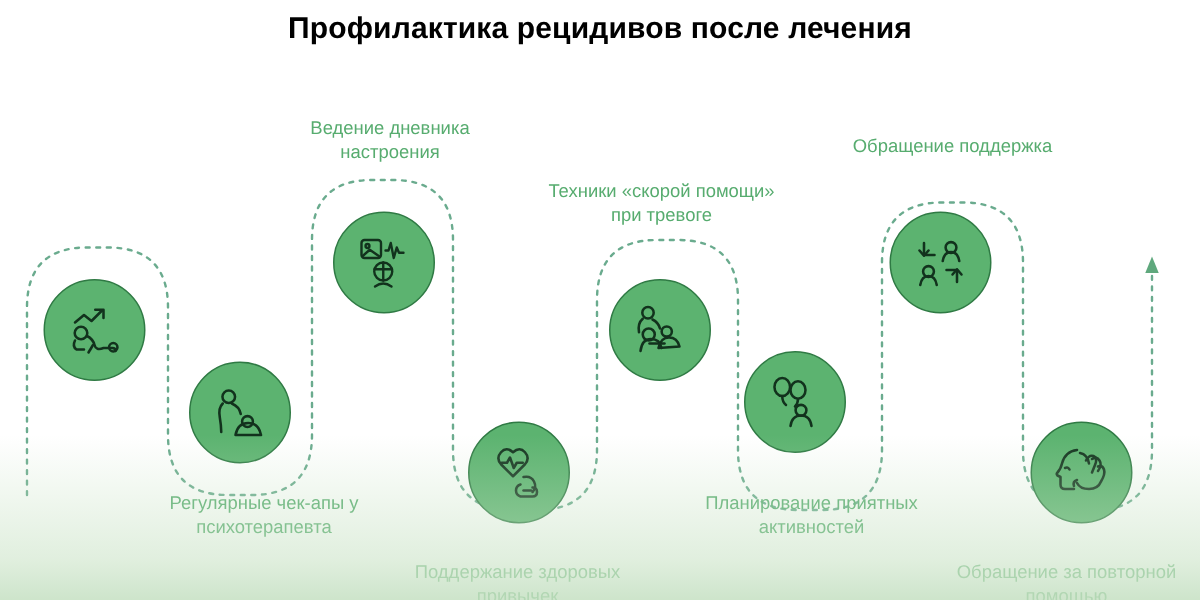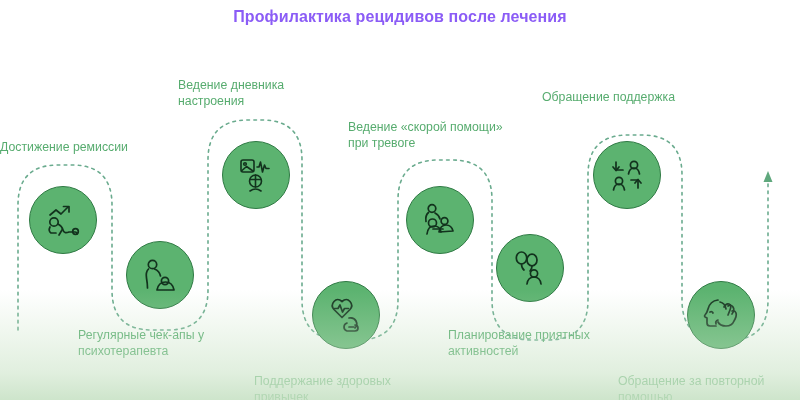--- a/index.html
+++ b/index.html
@@ -14,39 +14,40 @@
   
   .bottom-fade{
     position:absolute;left:0;right:0;bottom:0;height:110px;
     background:linear-gradient(to bottom, rgba(200,226,196,0) 0%, rgba(200,226,196,0.55) 75%, rgba(193,222,190,0.8) 100%);
     pointer-events:none;
   }
 
   .title{
     position:absolute;left:0;right:0;top:8px;
     text-align:center;
-    font-size:16px;font-weight:bold;
-    color:#8b5cf6;
+    font-size:20px;font-weight:bold;
+    color:#000000;
     letter-spacing:.1px;
   }
 
   svg.path-layer{position:absolute;left:0;top:0;width:800px;height:400px;}
 
   .node{
     position:absolute;
     width:68px;height:68px;border-radius:50%;
     background:#5cb370;
     border:1px solid #2f7a44;
     box-sizing:border-box;
     display:flex;align-items:center;justify-content:center;
   }
   .node svg{display:block;}
 
   .lbl{
     position:absolute;
+    text-align:center;
     font-size:12.3px;
     line-height:15.5px;
     color:#57ac6f;
     white-space:pre-line;
   }
   .lbl.dim{color:#7dbd8c;}
 </style>
 </head>
 <body>
 
@@ -195,28 +196,27 @@
         <path d="M10 18 q2 -1 3 1"></path>
         <path d="M20 8 q5 1 6 7"></path>
         <path d="M24 13 q2 -4 5 -3 t1 6 l-2 5"></path>
         <path d="M28 12 q3 -2 5 1 t-1 7"></path>
         <path d="M32 17 q3 -1 4 2 t-2 8 q-2 5 -8 5 t-8 -4"></path>
         <path d="M18 26 q-3 1 -2 4"></path>
       </svg>
     </span>
   </div>
 
-  <div class="lbl" style="left:0px;top:140px;width:152px;">Достижение ремиссии</div>
   <div class="lbl" style="left:78px;top:328px;width:196px;">Регулярные чек-апы у
 психотерапевта</div>
   <div class="lbl" style="left:178px;top:78px;width:164px;">Ведение дневника
 настроения</div>
   <div class="lbl dim" style="left:254px;top:374px;width:182px;">Поддержание здоровых
 привычек</div>
-  <div class="lbl" style="left:348px;top:120px;width:186px;">Ведение «скорой помощи»
+  <div class="lbl" style="left:348px;top:120px;width:186px;">Техники «скорой помощи»
 при тревоге</div>
   <div class="lbl" style="left:448px;top:328px;width:186px;">Планирование приятных
 активностей</div>
   <div class="lbl" style="left:542px;top:90px;width:186px;">Обращение поддержка</div>
   <div class="lbl dim" style="left:618px;top:374px;width:186px;">Обращение за повторной
 помощью</div>
 
   <div class="bottom-fade"></div>
 
 </div>

